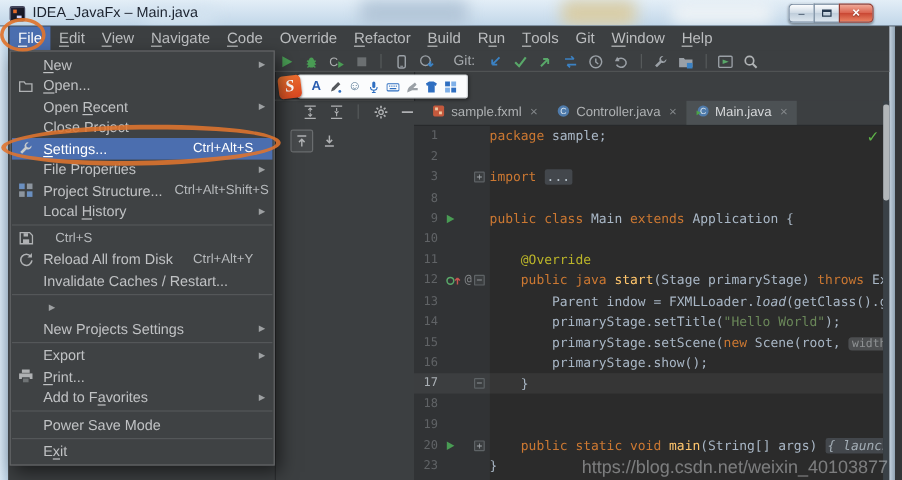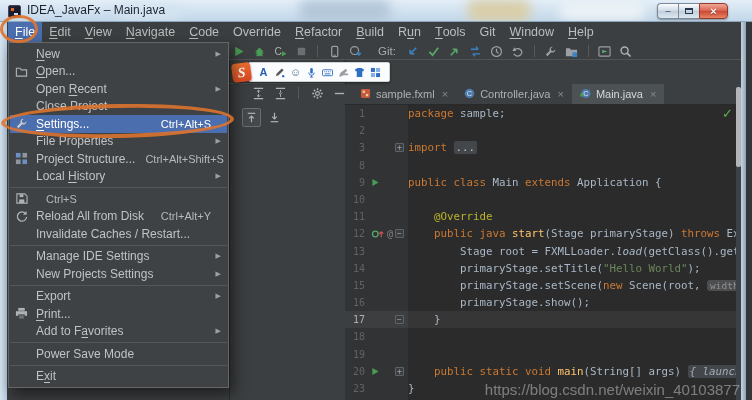--- a/index.html
+++ b/index.html
@@ -361,21 +361,21 @@
       <div class="row"><div class="col-num">8</div><div class="col-gut"></div><div class="col-fold"></div><div class="col-code"></div></div>
       <div class="row"><div class="col-num">9</div><div class="col-gut"><svg viewBox="0 0 10 10" width="9" height="9" xmlns="http://www.w3.org/2000/svg">
             <path d="M1.5 1l7 4-7 4z" fill="#499c54"></path>
           </svg></div><div class="col-fold"></div><div class="col-code"><span class="kw">public class </span><span class="id">Main </span><span class="kw">extends </span><span class="id">Application {</span></div></div>
       <div class="row"><div class="col-num">10</div><div class="col-gut"></div><div class="col-fold"></div><div class="col-code"></div></div>
       <div class="row"><div class="col-num">11</div><div class="col-gut"></div><div class="col-fold"></div><div class="col-code"><span class="id">    </span><span class="ann">@Override</span></div></div>
       <div class="row"><div class="col-num">12</div><div class="col-gut"><svg viewBox="0 0 16 11" width="15" height="10" xmlns="http://www.w3.org/2000/svg">
             <circle cx="4.5" cy="5.5" r="3.1" fill="none" stroke="#59a869" stroke-width="1.4"></circle>
             <path d="M11 9V3M11 3L8.8 5.2M11 3l2.2 2.2" stroke="#c75450" stroke-width="1.3" fill="none"></path>
           </svg><span class="at-sign">@</span></div><div class="col-fold"><span class="fold-mark">−</span></div><div class="col-code"><span class="id">    </span><span class="kw">public java </span><span class="meth">start</span><span class="id">(Stage primaryStage) </span><span class="kw">throws </span><span class="id">Exception {</span></div></div>
-      <div class="row"><div class="col-num">13</div><div class="col-gut"></div><div class="col-fold"></div><div class="col-code"><span class="id">        Stage root = FXMLLoader.</span><span class="itl">load</span><span class="id">(getClass().getResource("sample.fxml"));</span></div></div>
+      <div class="row"><div class="col-num">13</div><div class="col-gut"></div><div class="col-fold"></div><div class="col-code"><span class="id">        Parent indow = FXMLLoader.</span><span class="itl">load</span><span class="id">(getClass().getResource("sample.fxml"));</span></div></div>
       <div class="row"><div class="col-num">14</div><div class="col-gut"></div><div class="col-fold"></div><div class="col-code"><span class="id">        primaryStage.setTitle(</span><span class="str">"Hello World"</span><span class="id">);</span></div></div>
       <div class="row"><div class="col-num">15</div><div class="col-gut"></div><div class="col-fold"></div><div class="col-code"><span class="id">        primaryStage.setScene(</span><span class="kw">new </span><span class="id">Scene(root, </span><span class="hint">width: </span></div></div>
       <div class="row"><div class="col-num">16</div><div class="col-gut"></div><div class="col-fold"></div><div class="col-code"><span class="id">        primaryStage.show();</span></div></div>
       <div class="row current"><div class="col-num">17</div><div class="col-gut"></div><div class="col-fold"><span class="fold-mark">−</span></div><div class="col-code"><span class="id">    }</span></div></div>
       <div class="row"><div class="col-num">18</div><div class="col-gut"></div><div class="col-fold"></div><div class="col-code"></div></div>
       <div class="row"><div class="col-num">19</div><div class="col-gut"></div><div class="col-fold"></div><div class="col-code"></div></div>
       <div class="row"><div class="col-num">20</div><div class="col-gut"><svg viewBox="0 0 10 10" width="9" height="9" xmlns="http://www.w3.org/2000/svg">
             <path d="M1.5 1l7 4-7 4z" fill="#499c54"></path>
           </svg></div><div class="col-fold"><span class="fold-mark">+</span></div><div class="col-code"><span class="id">    </span><span class="kw">public static void </span><span class="meth">main</span><span class="id">(String[] args) </span><span class="foldi">{ launch(args); }</span></div></div>
       <div class="row"><div class="col-num">23</div><div class="col-gut"></div><div class="col-fold"></div><div class="col-code"><span class="id">}</span></div></div>
@@ -512,21 +512,20 @@
         <span class="dd-arrow"></span>
       </div>
       <div class="dd-item">
         <span class="dd-ic"></span>
         <span class="dd-label">Invalidate Caches / Restart...</span>
         <span class="dd-arrow"></span>
       </div>
       <div class="dd-sep"></div>
       <div class="dd-item">
         <span class="dd-ic"></span>
-        <span class="dd-label">Manage IDE Settings</span>
         <span class="dd-arrow">▶</span>
       </div>
       <div class="dd-item">
         <span class="dd-ic"></span>
         <span class="dd-label">New Projects Settings</span>
         <span class="dd-arrow">▶</span>
       </div>
       <div class="dd-sep"></div>
       <div class="dd-item">
         <span class="dd-ic"></span>

